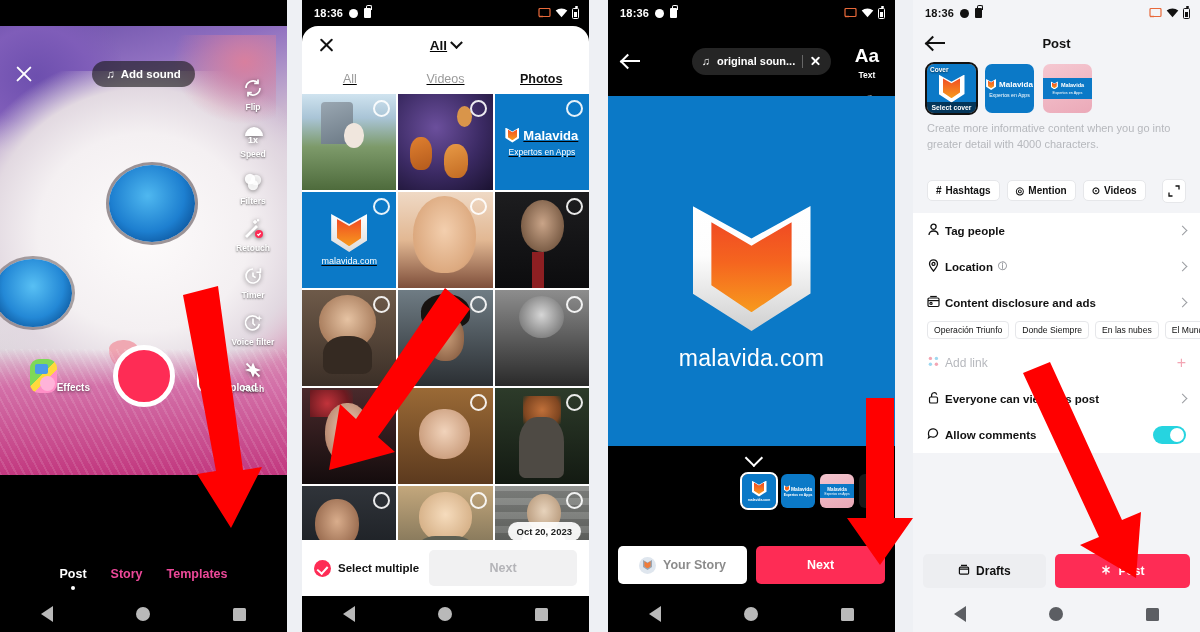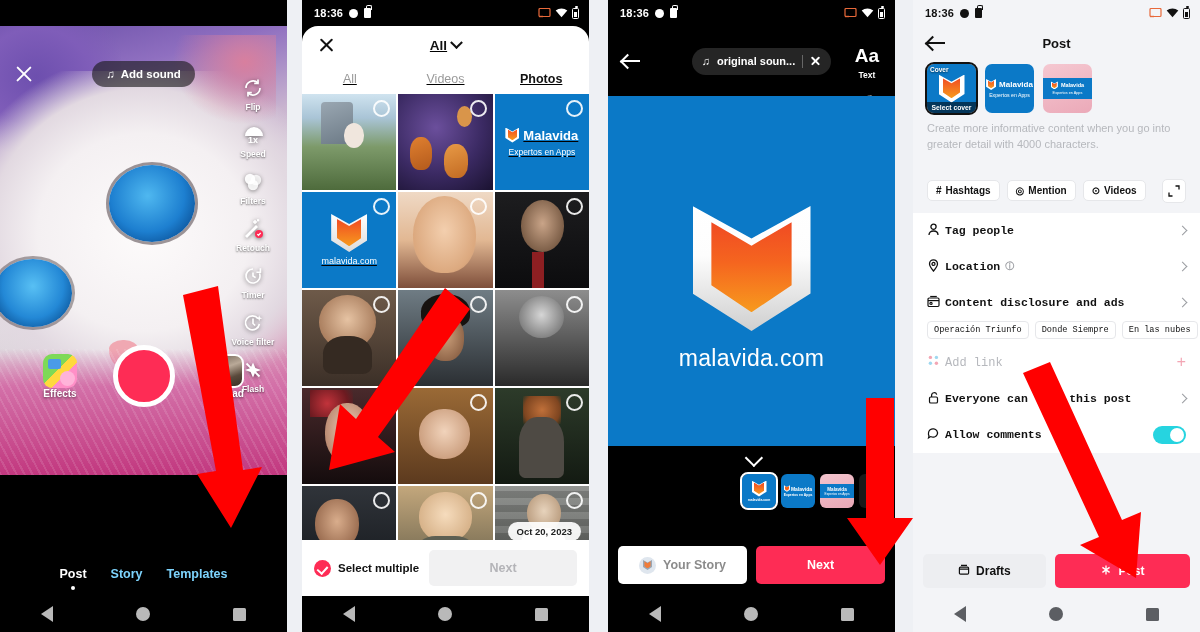--- a/index.html
+++ b/index.html
@@ -79,33 +79,33 @@
   .tool { display:flex; flex-direction:column; align-items:center; gap:2px; width:56px; }
   .tool .ic { width: 24px; height: 24px; display:flex; align-items:center; justify-content:center; color:#fff;
               filter: drop-shadow(0 1px 2px rgba(0,0,0,.5)); }
   .tool .lb { font-size: 8.5px; color:#fff; text-shadow: 0 1px 2px rgba(0,0,0,.6); font-weight:600;}
 
   .dur-row { position:absolute; left:0; right:0; bottom: 140px; display:flex; align-items:center; justify-content:center; gap: 14px; }
   .dur { font-size: 12px; font-weight: bold; color:#fff; text-shadow: 0 1px 3px rgba(0,0,0,.5); }
   .dur.active { background:#fff; color:#111; padding: 4px 11px; border-radius: 14px; text-shadow:none; }
 
   .shutter-row { position:absolute; left:0; right:0; bottom: 62px; height: 74px; display:flex; align-items:center; justify-content:space-between; padding: 0 30px;}
-  .sidebtn { display:flex; flex-direction:column; align-items:center; width:60px; }
+  .sidebtn { display:flex; flex-direction:row; align-items:flex-end; width:60px; }
   .sidebtn .lb { font-size: 10px; color:#fff; font-weight:bold; text-shadow:0 1px 3px rgba(0,0,0,.6); }
   .fx-ic { width: 34px; height: 34px; border-radius: 9px; overflow:hidden; position:relative;
            background: linear-gradient(135deg,#7ed957 0%,#7ed957 45%,#ffd93d 45%, #ffd93d 62%, #ff8fc7 62%); }
   .fx-ic:after{content:'';position:absolute;right:2px;bottom:2px;width:15px;height:15px;border-radius:50%;background:#ffb3d9;}
   .fx-ic:before{content:'';position:absolute;left:5px;top:5px;width:13px;height:10px;border-radius:2px;background:#4a9be8;}
   .upload-ic { width: 34px; height: 34px; border-radius: 9px; border: 2px solid #fff;
     background: linear-gradient(160deg,#6d5f52 0%,#b9a998 40%,#5a4a3c 70%,#3a2f26 100%); }
   .shutter { width: 62px; height: 62px; border-radius: 50%; background: #fe2c55; border: 5px solid #fff; }
 
   .p1-bottom { position:absolute; left:0; right:0; bottom: 36px; height: 45px; background:#000;
                display:flex; align-items:center; justify-content:center; gap: 24px; }
-  .mode { font-size: 12.5px; color: #7dd3fc; font-weight: bold; }
+  .mode { font-size: 12.5px; color: #ec4899; font-weight: bold; }
   .mode.active { color:#fff; position:relative; }
   .mode.active:after{content:'';position:absolute;left:50%;transform:translateX(-50%);bottom:-9px;width:4px;height:4px;border-radius:50%;background:#fff;}
 
   
   .p2-body { position:absolute; top:26px; left:0; right:0; bottom:36px; background:#fff;
              border-radius: 16px 16px 0 0; overflow:hidden;text-decoration:underline; }
   .p2-head { height: 38px; display:flex; align-items:center; justify-content:center; position:relative; }
   .p2-x { position:absolute; left: 16px; width: 17px; height: 17px; }
   .p2-x:before,.p2-x:after{content:'';position:absolute;left:0;top:7.5px;width:17px;height:2.2px;background:#111;border-radius:2px;}
   .p2-x:before{transform:rotate(45deg);} .p2-x:after{transform:rotate(-45deg);}
@@ -194,21 +194,21 @@
   .cov-brand .nm{font-size:8px;color:#fff;font-weight:bold;}
   .cov-sub{font-size:5.2px;color:#fff;margin-top:2px;}
   .cover.pink{background:linear-gradient(160deg,#f5c8d1,#eba9b8);}
   .cover.pink .band{position:absolute;left:0;right:0;top:28%;height:44%;background:#0b79c7;display:flex;flex-direction:column;align-items:center;justify-content:center;}
   .caption { padding: 8px 14px 0; font-size: 11px; color: #b6b8bd; line-height: 1.45; }
   .chiprow { display:flex; align-items:center; gap: 7px; padding: 26px 14px 10px; }
   .chip { background:#fff; border:1px solid #e6e7ea; border-radius: 5px; padding: 4px 8px;
           font-size: 10px; font-weight:bold; color:#111; display:flex; align-items:center; gap:4px; }
   .expand { margin-left:auto; width: 24px; height: 24px; background:#fff; border:1px solid #e6e7ea; border-radius: 5px;
             display:flex; align-items:center; justify-content:center; }
-  .p4-list { background:#fff;font-family:Liberation Mono, monospace; }
+  .p4-list { background:#fff; }
   .row { height: 36px; display:flex; align-items:center; padding: 0 14px; gap: 9px; }
   .row .lbl { font-size: 11.5px; font-weight:bold; color:#111; flex:1; display:flex; align-items:center; gap:5px; }
   .row .lbl.muted { color:#b6b8bd; font-weight: normal; font-size: 12px; }
   .chev-r { width: 7px; height: 7px; border-right: 1.6px solid #9a9ca1; border-top: 1.6px solid #9a9ca1; transform: rotate(45deg); }
   .loc-chips { display:flex; gap: 6px; padding: 0 14px 6px; overflow:hidden; }
   .locchip { border:1px solid #e6e7ea; border-radius: 4px; padding: 3px 6px; font-size: 8.6px; color:#111; white-space:nowrap; background:#fff; }
   .toggle { width: 33px; height: 18px; border-radius: 10px; background:#26d4e0; position:relative; }
   .toggle:after{content:'';position:absolute;right:2px;top:2px;width:14px;height:14px;border-radius:50%;background:#fff;}
   .plus { color:#f3a6b4; font-size: 16px; font-weight: 300; }
   .share-sec { background:#fff; padding: 6px 14px 8px; }

